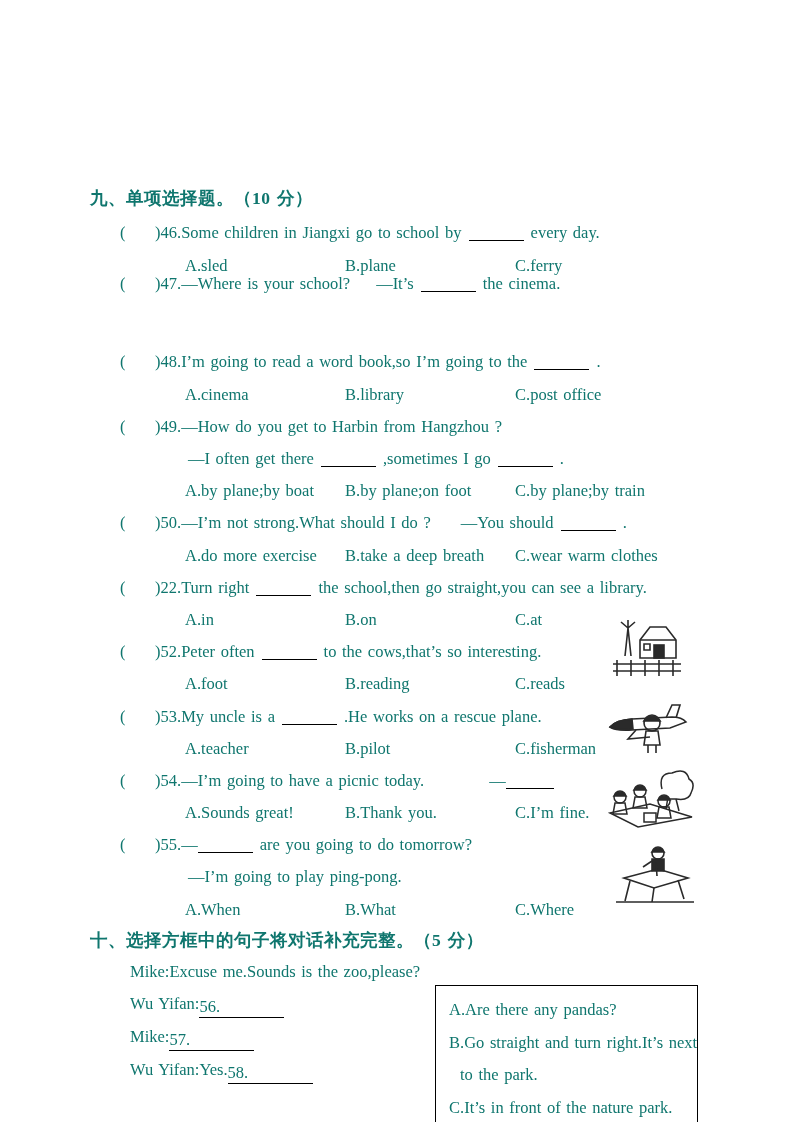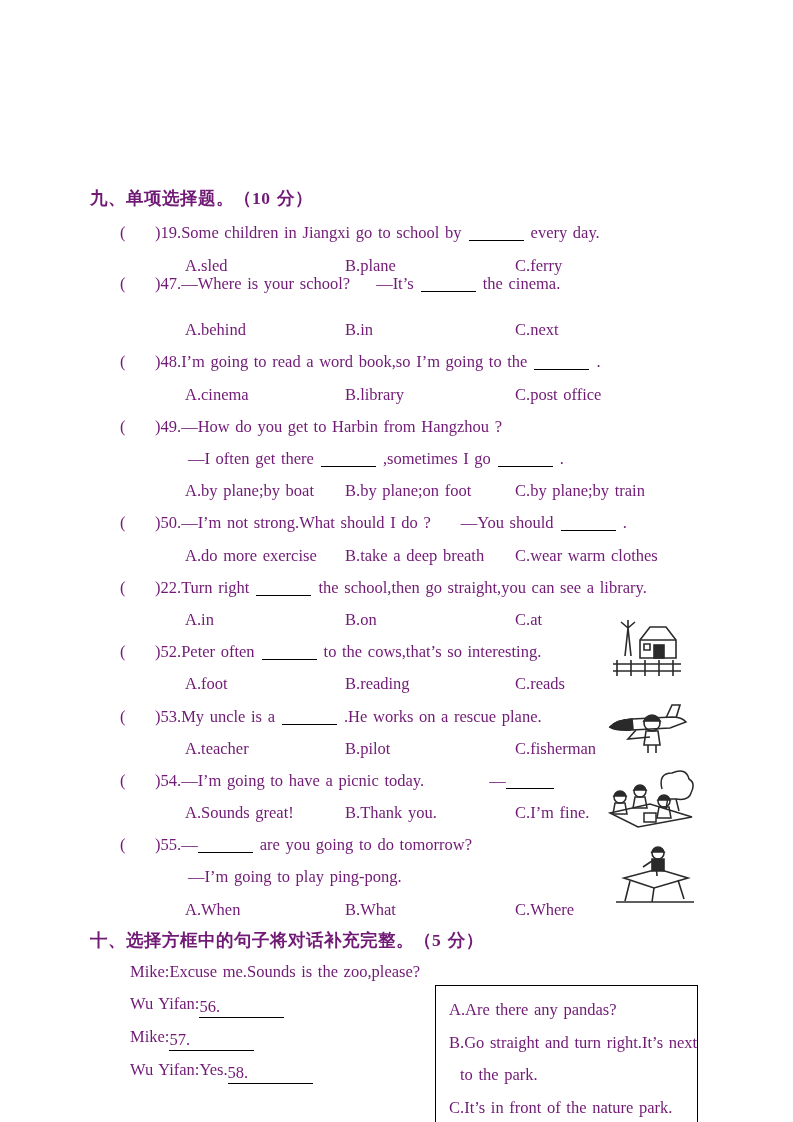--- a/index.html
+++ b/index.html
@@ -1,19 +1,19 @@
 <!DOCTYPE html>
 <html><head>
 <meta charset="utf-8">
 <style>
   html,body{margin:0;padding:0;background:#fff;}
   .page{
     position:relative;width:793px;height:1122px;background:#ffffff;overflow:hidden;
     font-family:"Liberation Serif","DejaVu Serif",serif;
-    font-size:16.5px;color:#701a75;word-spacing:1.5px;
+    font-size:16.5px;color:#0f766e;word-spacing:1.5px;
   }
   .line{position:absolute;left:120px;white-space:nowrap;line-height:22px;}
   .title{left:90px;font-weight:bold;font-size:17.5px;letter-spacing:0.5px;}
   .sub{left:188px;}
   .opts{left:185px;}
   .dlg{left:130px;}
   .paren{display:inline-block;width:35px;}
   .oA{display:inline-block;width:160px;}
   .oB{display:inline-block;width:170px;}
   .blank{display:inline-block;height:15px;border-bottom:1.5px solid #000;vertical-align:-3px;}
@@ -37,25 +37,24 @@
   .illus{position:absolute;}
   .illus svg{display:block;}
 </style>
 </head>
 <body>
 
 <div class="page">
 
   <div class="line title" style="top:187px">九、单项选择题。（10 分）</div>
 
-  <div class="line" style="top:222px"><span class="paren">(</span><span>)19.</span><span>Some children in Jiangxi go to school by</span><span class="blank b55"></span><span>every day.</span></div>
+  <div class="line" style="top:222px"><span class="paren">(</span><span>)46.</span><span>Some children in Jiangxi go to school by</span><span class="blank b55"></span><span>every day.</span></div>
   <div class="line opts" style="top:255px"><span class="oA">A.sled</span><span class="oB">B.plane</span><span>C.ferry</span></div>
 
   <div class="line" style="top:273px"><span class="paren">(</span><span>)47.</span><span>—Where is your school?</span><span class="gap26"></span><span>—It’s</span><span class="blank b55"></span><span>the cinema.</span></div>
-  <div class="line opts" style="top:319px"><span class="oA">A.behind</span><span class="oB">B.in</span><span>C.next</span></div>
 
   <div class="line" style="top:351px"><span class="paren">(</span><span>)48.</span><span>I’m going to read a word book,so I’m going to the</span><span class="blank b55"></span><span>.</span></div>
   <div class="line opts" style="top:384px"><span class="oA">A.cinema</span><span class="oB">B.library</span><span>C.post office</span></div>
 
   <div class="line" style="top:416px"><span class="paren">(</span><span>)49.</span><span>—How do you get to Harbin from Hangzhou ?</span></div>
   <div class="line sub" style="top:448px"><span>—I often get there</span><span class="blank b55"></span><span>,sometimes I go</span><span class="blank b55"></span><span>.</span></div>
   <div class="line opts" style="top:480px"><span class="oA">A.by plane;by boat</span><span class="oB">B.by plane;on foot</span><span>C.by plane;by train</span></div>
 
   <div class="line" style="top:512px"><span class="paren">(</span><span>)50.</span><span>—I’m not strong.What should I do ?</span><span class="gap30"></span><span>—You should</span><span class="blank b55"></span><span>.</span></div>
   <div class="line opts" style="top:545px"><span class="oA">A.do more exercise</span><span class="oB">B.take a deep breath</span><span>C.wear warm clothes</span></div>

